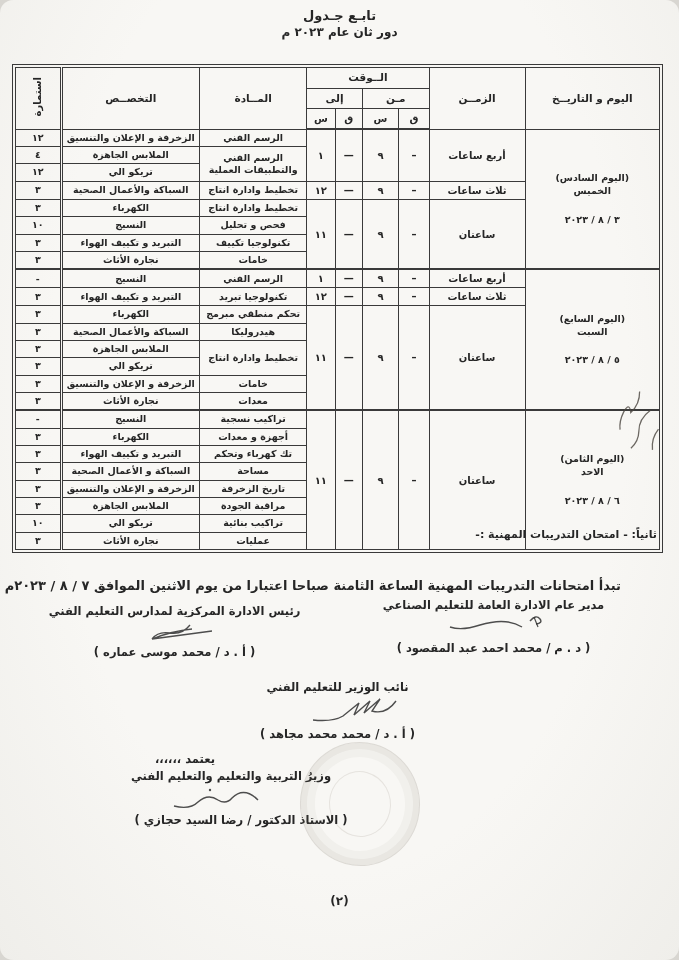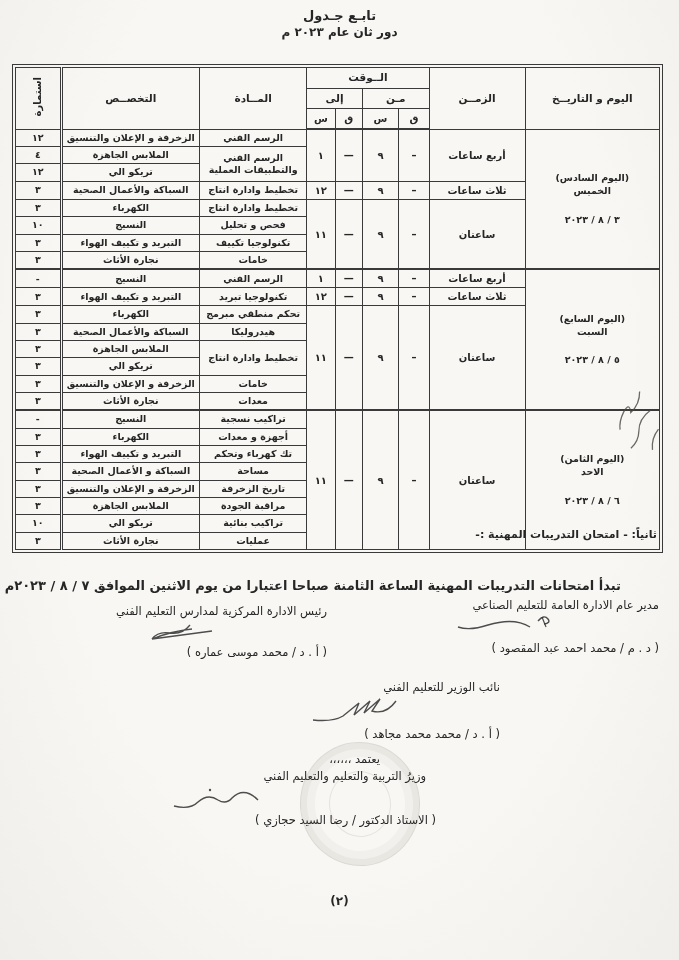--- a/index.html
+++ b/index.html
@@ -1,21 +1,21 @@
 <!DOCTYPE html>
 <html lang="ar" dir="rtl"><head>
 <meta charset="utf-8">
 <style>
   html,body{margin:0;padding:0;background:#d8d6d1;}
   .paper{
     position:relative;width:679px;height:960px;margin:0 auto;
     background:#f5f4f0;
     background-image:radial-gradient(ellipse at 50% 40%, #f8f7f4 60%, #efeeea 100%);
     font-family:"DejaVu Sans", sans-serif;
-    color:#262626;direction:rtl;overflow:hidden;
+    color:#262626;direction:rtl;overflow:hidden;border-radius:13px;
   }
   
   .titles{position:absolute;top:8px;right:0;left:0;text-align:center;font-weight:700;}
   .title-1{font-size:13px;letter-spacing:1px;}
   .title-2{font-size:11.5px;margin-top:2px;}
   .title-3{font-size:12px;margin-top:2px;}
   
   .table-frame{
     position:absolute;top:64px;right:16px;width:645px;
     border:1px solid #3a3a3a;padding:2px;background:transparent;
@@ -33,25 +33,25 @@
   .c-day .day-date{margin-top:16px;letter-spacing:1px;}
   td.c-zaman{font-size:10px;}
   td.c-time{font-size:10px;}
   th.form-head span{display:inline-block;writing-mode:vertical-rl;transform:rotate(180deg);font-size:10px;letter-spacing:1px;}
   .c-form,.form-head{border-right:3px double #3a3a3a !important;}
   tr.block-start td{border-top:2.5px solid #3a3a3a;}
   
   .note-1{position:absolute;top:528px;right:22px;font-size:11px;font-weight:700;}
   .note-2{position:absolute;top:578px;right:58px;font-size:13px;font-weight:700;}
   
-  .sig{position:absolute;font-weight:400;}
+  .sig{position:absolute;text-align:center;font-weight:700;}
   .sig .sig-title{font-size:11.5px;}
   .sig .sig-name{font-size:11.5px;margin-top:2px;}
   .sig svg{display:block;margin:1px auto;}
-  .sig-right{top:598px;left:344px;width:315px;}
+  .sig-right{top:598px;left:336px;width:315px;}
   .sig-left{top:604px;left:22px;width:305px;}
   .sig-middle{top:680px;left:175px;width:325px;}
   .sig-bottom{top:752px;left:18px;width:390px;}
   .sig-bottom .approve{font-size:11.5px;transform:translateX(-28px);}
   .sig-bottom .sig-title{margin-top:3px;transform:translateX(18px);}
   .sig-bottom .sig-name{margin-top:1px;transform:translateX(28px);}
   
   .stamp{
     position:absolute;top:742px;left:300px;width:118px;height:122px;border-radius:50%;
     border:1.5px solid rgba(125,115,100,.22);

